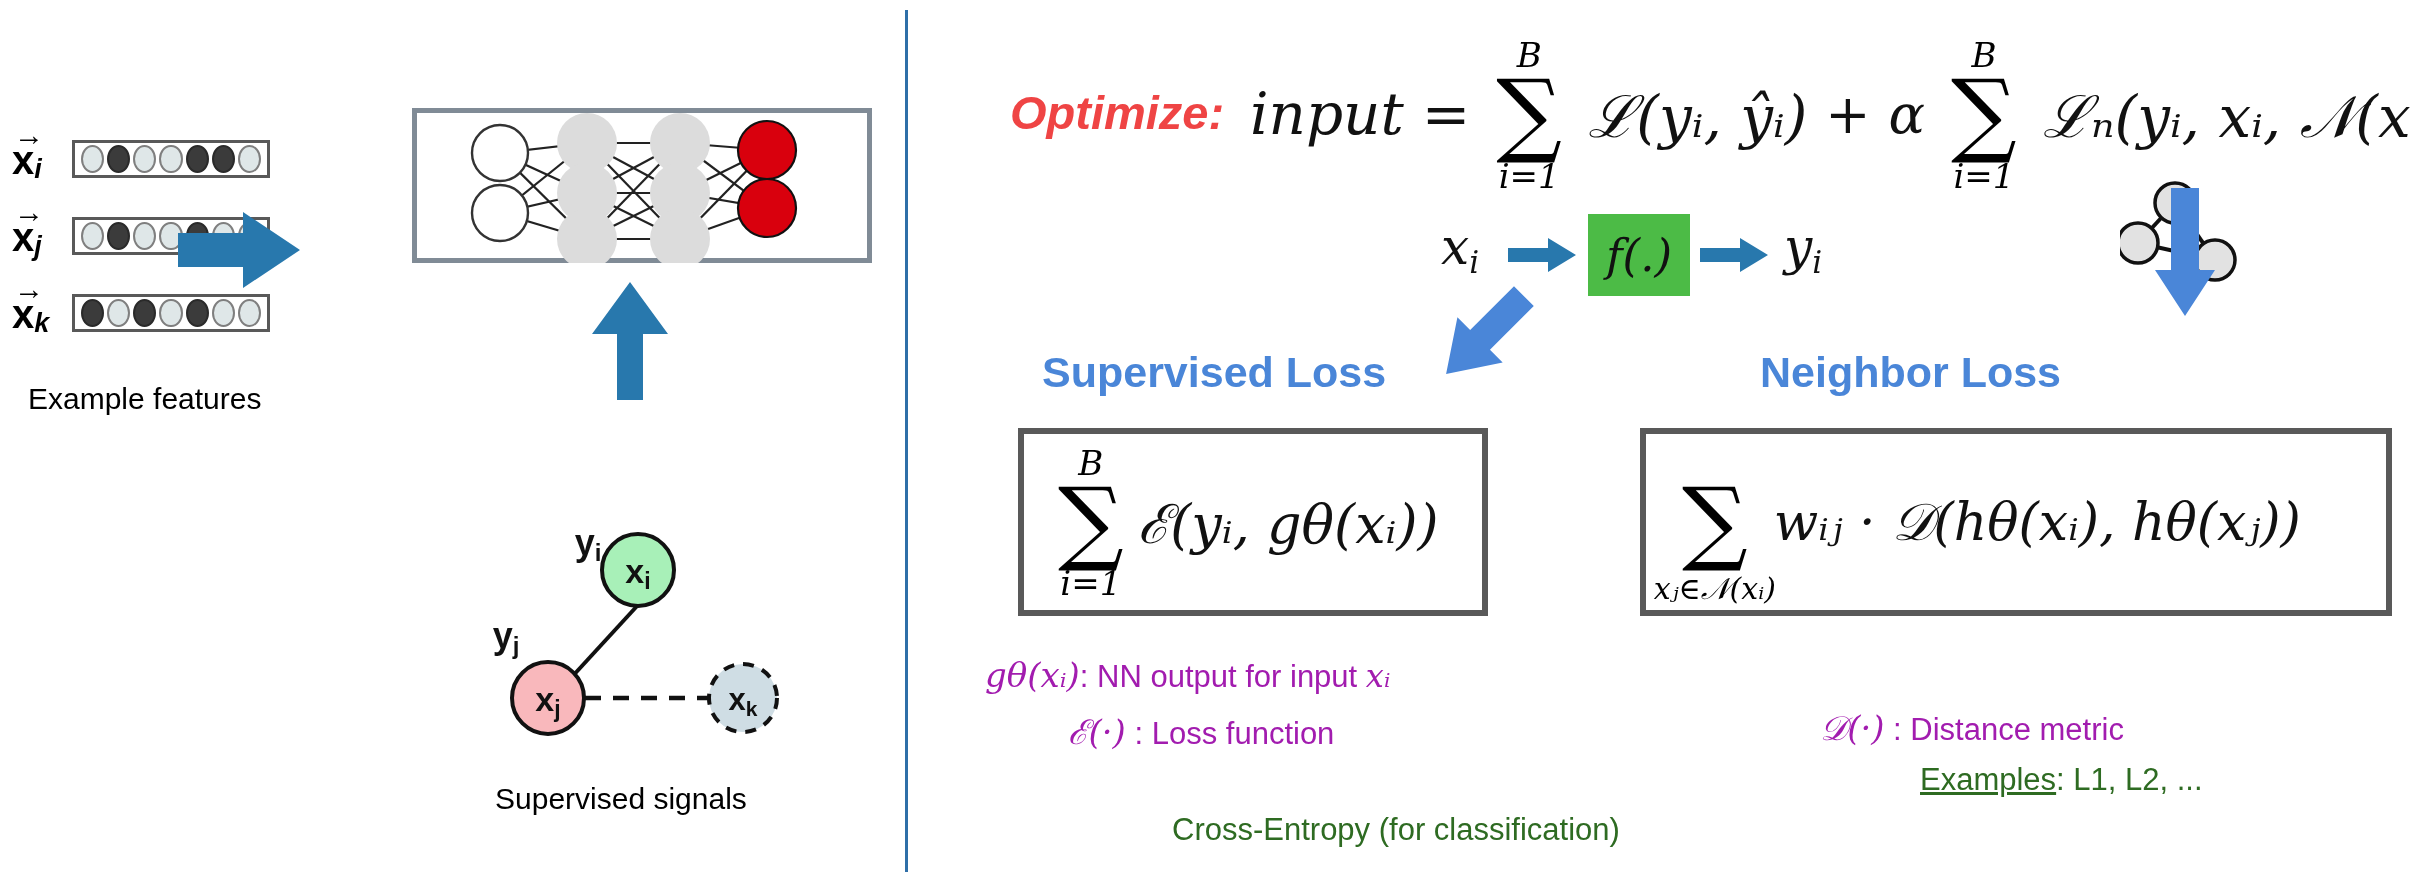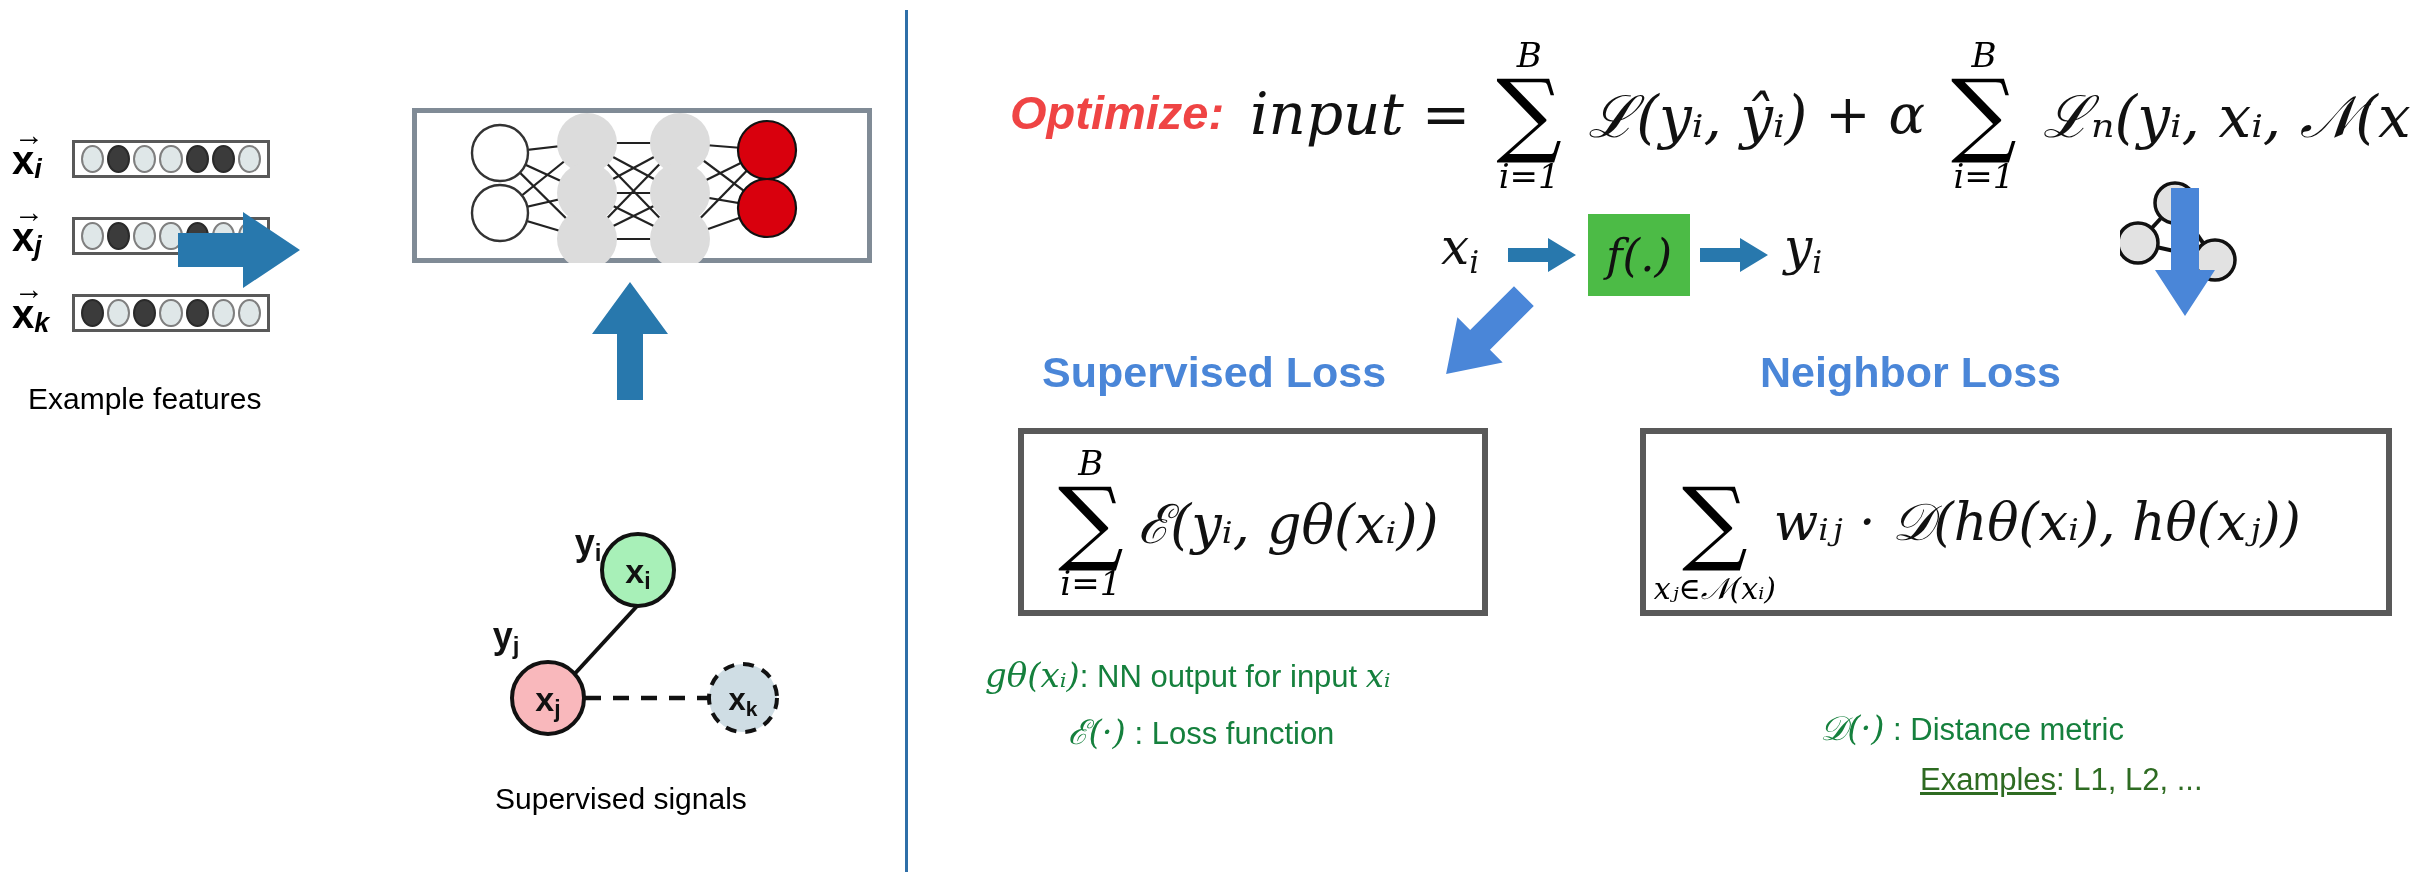--- a/index.html
+++ b/index.html
@@ -75,21 +75,21 @@
   .greenbox{
     background:#4cbb46;display:flex;align-items:center;justify-content:center;
   }
   .lossbox{
     border:6px solid #595959;background:#fff;box-sizing:border-box;
     display:flex;align-items:center;
   }
   .section-title{
     color:#4a86d8;font-weight:bold;font-size:43px;white-space:nowrap;
   }
-  .legend{font-size:31px;color:#15803d;white-space:nowrap;}
+  .legend{font-size:31px;color:#a21caf;white-space:nowrap;}
   .legend .mi{font-family:"DejaVu Serif", serif;font-style:italic;}
   .greentext{color:#2e6b22;white-space:nowrap;font-size:31px;}
   .ul{text-decoration:underline;}
 </style>
 </head>
 <body>
 
 <div class="stage">
 
   <div class="abs divider"></div>
@@ -290,20 +290,21 @@
       <span class="math" style="font-size:52px;">wᵢⱼ · 𝒟(hθ(xᵢ), hθ(xⱼ))</span>
     </div>
   </div>
 
   <div class="abs legend" style="left:985px;top:655px;">
     <span class="mi" style="font-size:34px;">gθ(xᵢ)</span><span>: </span><span>NN output for input </span><span class="mi" style="font-size:32px;">xᵢ</span>
   </div>
   <div class="abs legend" style="left:1068px;top:708px;">
     <span class="mi" style="font-size:34px;">ℰ(·)</span><span> : </span><span>Loss function</span>
   </div>
+  <div class="abs greentext" style="left:1172px;top:812px;">Cross-Entropy (for classification)</div>
 
   <div class="abs legend" style="left:1820px;top:708px;">
     <span class="mi" style="font-size:34px;">𝒟(·)</span><span> : </span><span>Distance metric</span>
   </div>
   <div class="abs greentext" style="left:1920px;top:762px;">
     <span class="ul">Examples</span><span>: L1, L2, ...</span>
   </div>
 
 </div>
 

